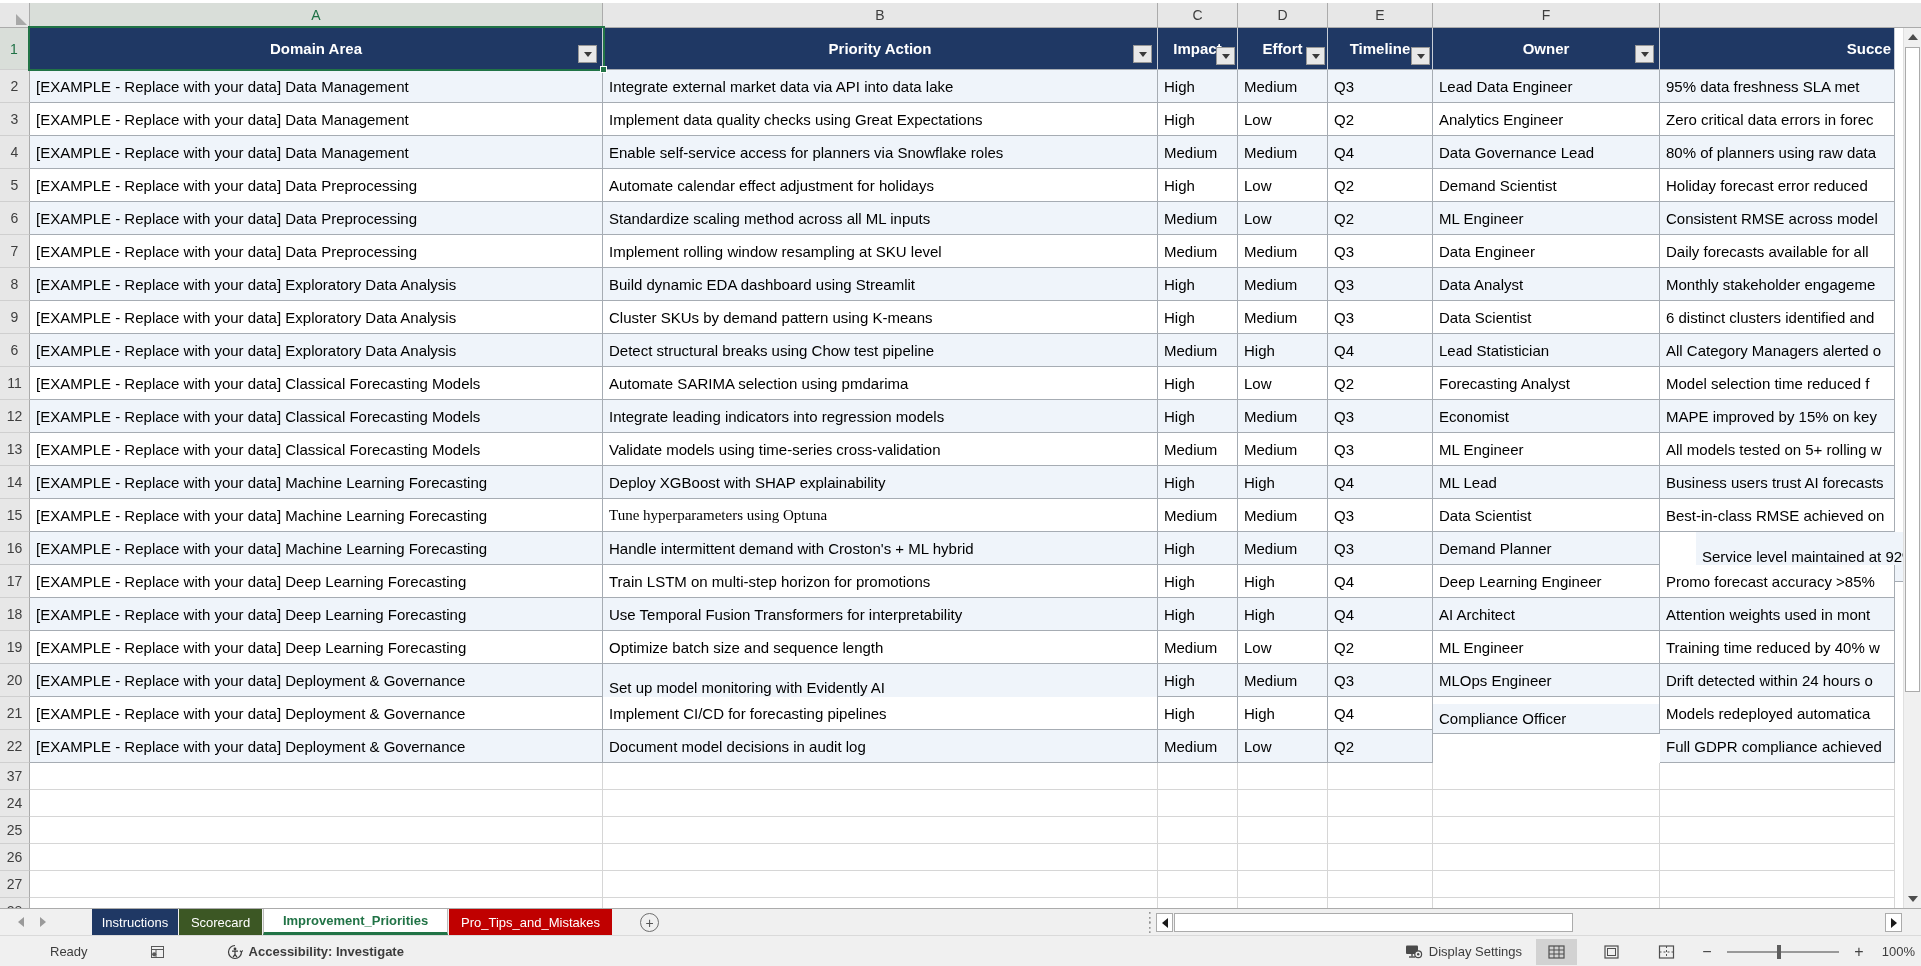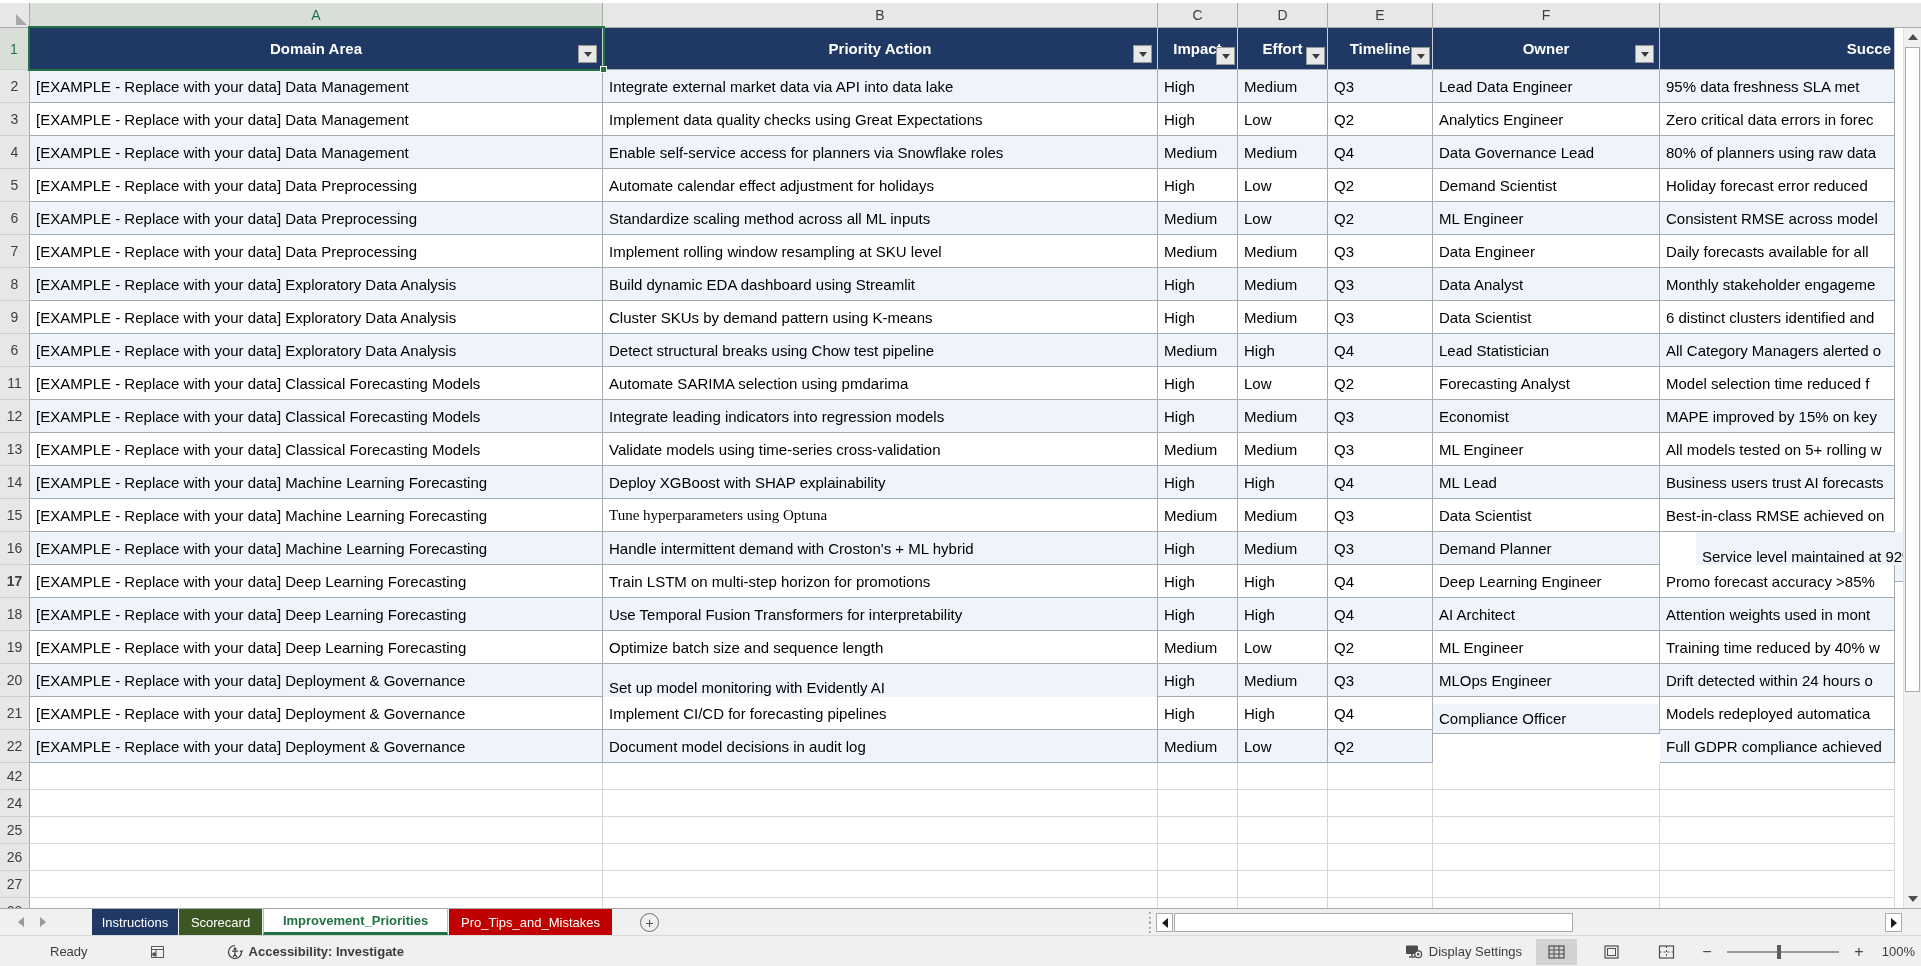--- a/index.html
+++ b/index.html
@@ -101,27 +101,27 @@
       <div class="rownum" style="top: 207px; height: 33px;">7</div>
       <div class="rownum" style="top: 240px; height: 33px;">8</div>
       <div class="rownum" style="top: 273px; height: 33px;">9</div>
       <div class="rownum" style="top: 306px; height: 33px;">6</div>
       <div class="rownum" style="top: 339px; height: 33px;">11</div>
       <div class="rownum" style="top: 372px; height: 33px; text-align: right;">12</div>
       <div class="rownum" style="top: 405px; height: 33px;">13</div>
       <div class="rownum" style="top: 438px; height: 33px;">14</div>
       <div class="rownum" style="top: 471px; height: 33px;">15</div>
       <div class="rownum" style="top: 504px; height: 33px;">16</div>
-      <div class="rownum" style="top: 537px; height: 33px; font-weight: bold;">17</div>
+      <div class="rownum" style="top: 537px; height: 33px;">17</div>
       <div class="rownum" style="top: 570px; height: 33px;">18</div>
       <div class="rownum" style="top: 603px; height: 33px;">19</div>
       <div class="rownum" style="top: 636px; height: 33px;">20</div>
       <div class="rownum" style="top: 669px; height: 33px;">21</div>
       <div class="rownum" style="top: 702px; height: 33px;">22</div>
-      <div class="rownum" style="top: 735px; height: 27px;">42</div>
+      <div class="rownum" style="top: 735px; height: 27px;">37</div>
       <div class="rownum" style="top: 762px; height: 27px;">24</div>
       <div class="rownum" style="top: 789px; height: 27px;">25</div>
       <div class="rownum" style="top: 816px; height: 27px;">26</div>
       <div class="rownum" style="top: 843px; height: 27px;">27</div>
       <div class="rownum" style="top: 870px; height: 27px;">28</div>
     </div>
 
   <div id="grid" style="position:absolute;left:0;top:0;width:1903px;height:908px;overflow:hidden;">
 
     <div class="hcell" style="left:30px;top:28px;width:573px;height:42px;">

